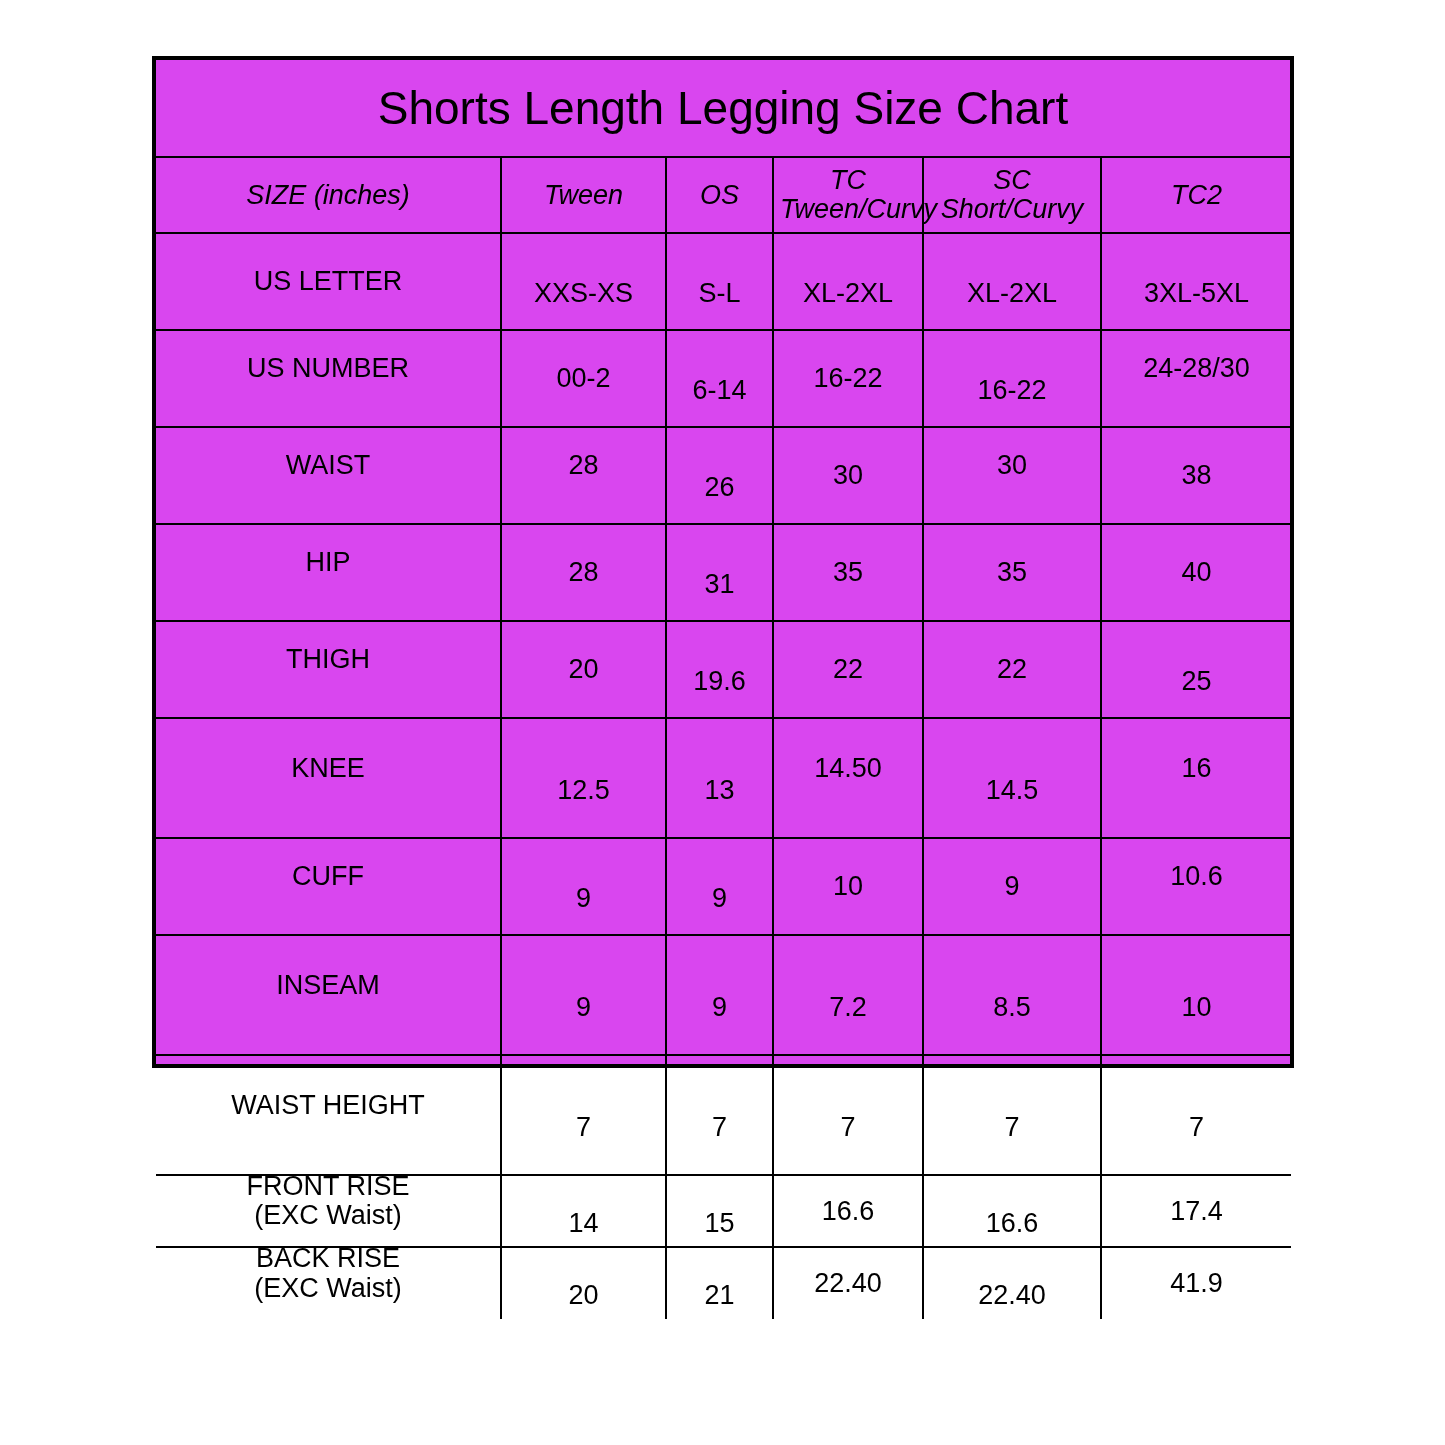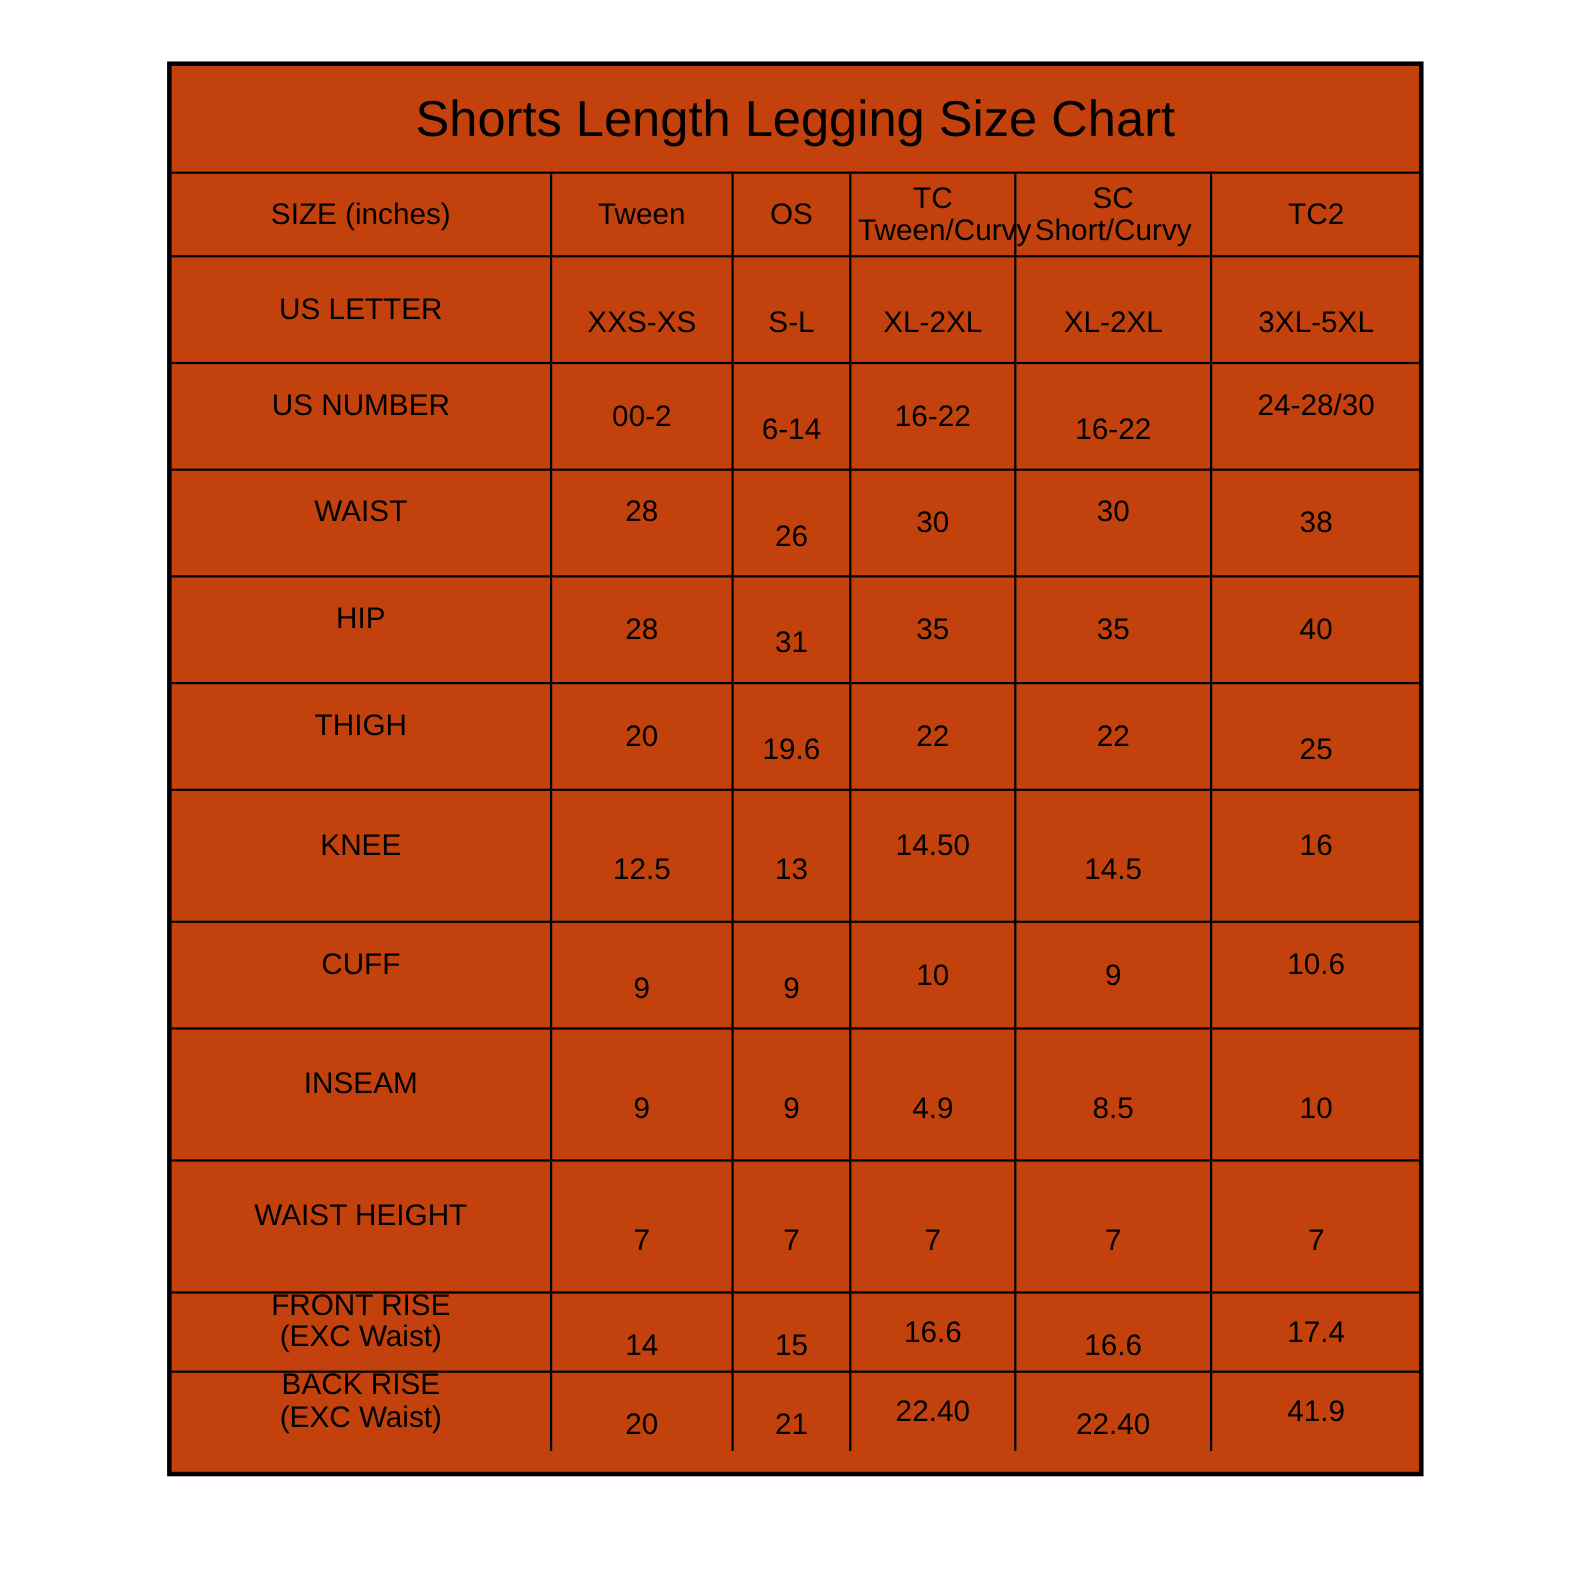--- a/index.html
+++ b/index.html
@@ -17,24 +17,24 @@
   .page {
     position: relative;
     width: 1445px;
     height: 1445px;
   }
   .chart-frame {
     position: absolute;
     left: 152px;
     top: 56px;
     width: 1142px;
-    height: 1286px;
+    height: 1012px;
     border: 4px solid #000000;
     box-sizing: border-box;
-    background: #c2410c;
+    background: #d946ef;
   }
   .title-cell {
     height: 98px;
     border-bottom: 2px solid #000000;
     display: flex;
     align-items: center;
     justify-content: center;
     box-sizing: border-box;
   }
   .title-text {
@@ -66,20 +66,21 @@
   col.c-label { width: 345px; }
   col.c-tween { width: 165px; }
   col.c-os    { width: 107px; }
   col.c-tc    { width: 150px; }
   col.c-sc    { width: 178px; }
   col.c-tc2   { width: 190px; }
 
   .row-head td {
     text-align: center;
     height: 75px;
+    font-style: italic;
   }
   .label-cell {
     text-align: center;
   }
   .two-line {
     line-height: 1.08;
   }
 
   
   .cc { display: block; text-align: center; }
@@ -284,21 +285,21 @@
           <td class="label-cell">
             <span class="cc v-high">INSEAM</span>
           </td>
           <td>
               <span class="cc v-low">9</span>
             </td>
           <td>
               <span class="cc v-low">9</span>
             </td>
           <td>
-              <span class="cc v-low">4.9</span>
+              <span class="cc v-low">7.2</span>
             </td>
           <td>
               <span class="cc v-low">8.5</span>
             </td>
           <td>
               <span class="cc v-low">10</span>
             </td>
         </tr>
 
         <tr class="row-xtall">

